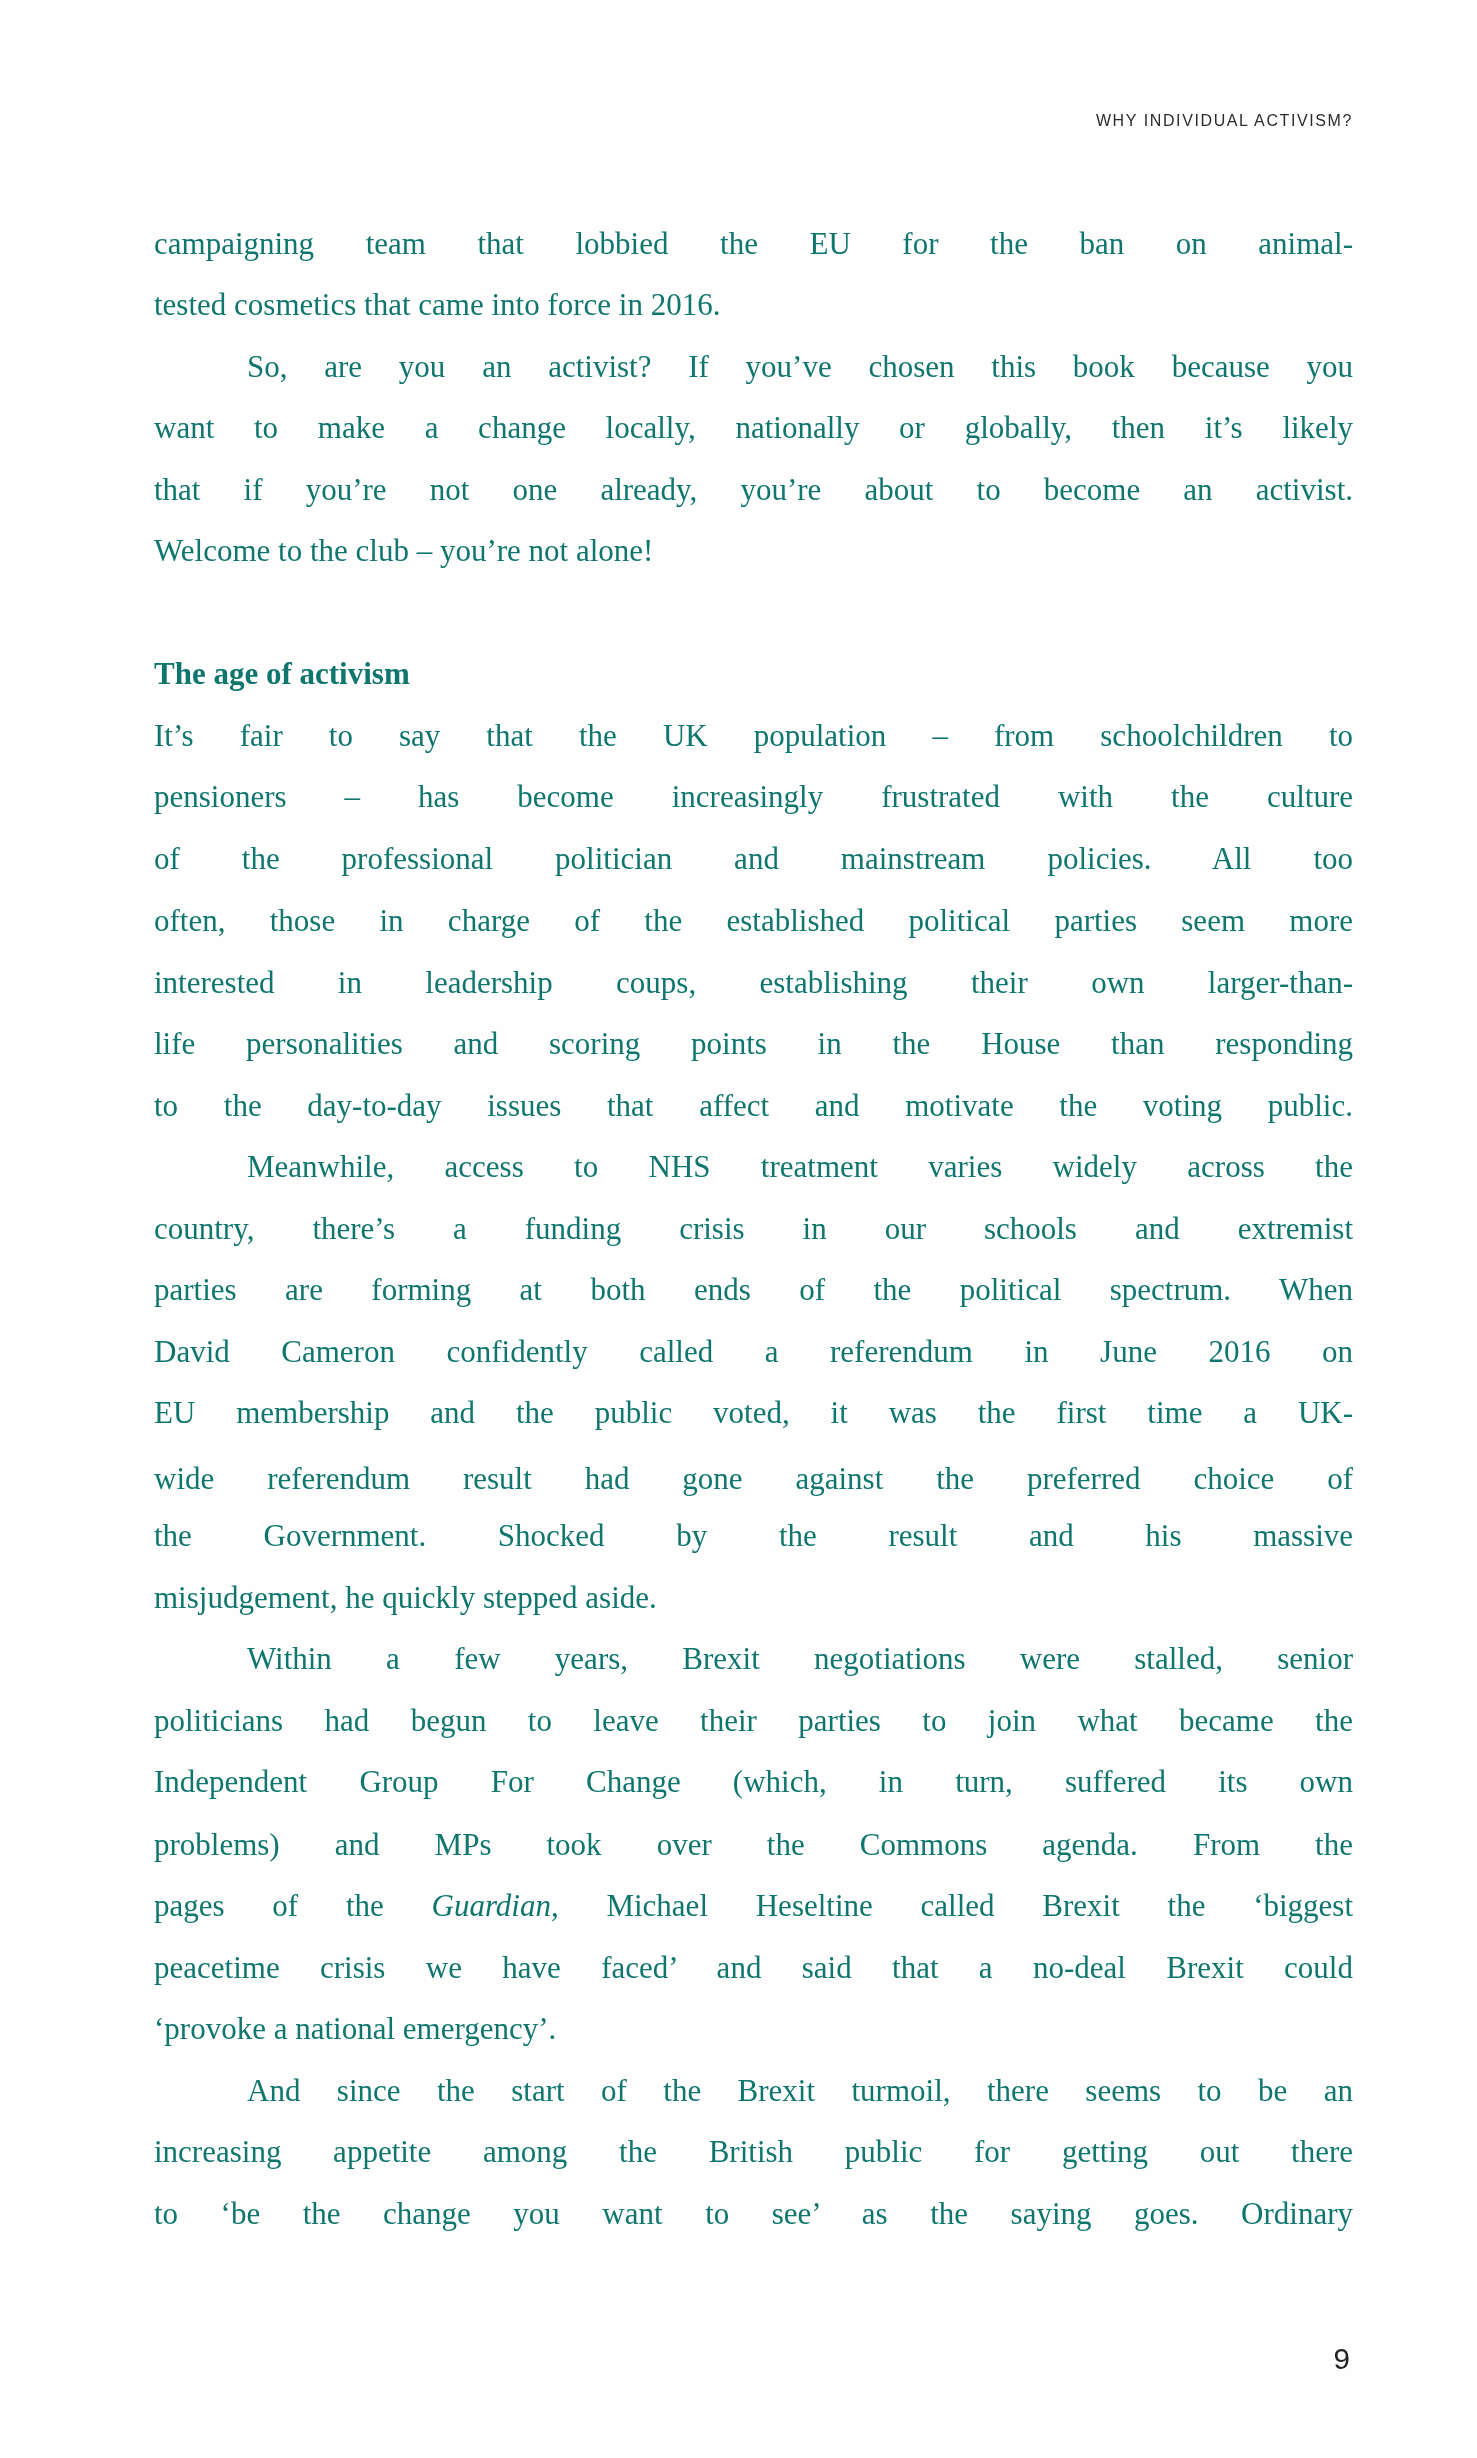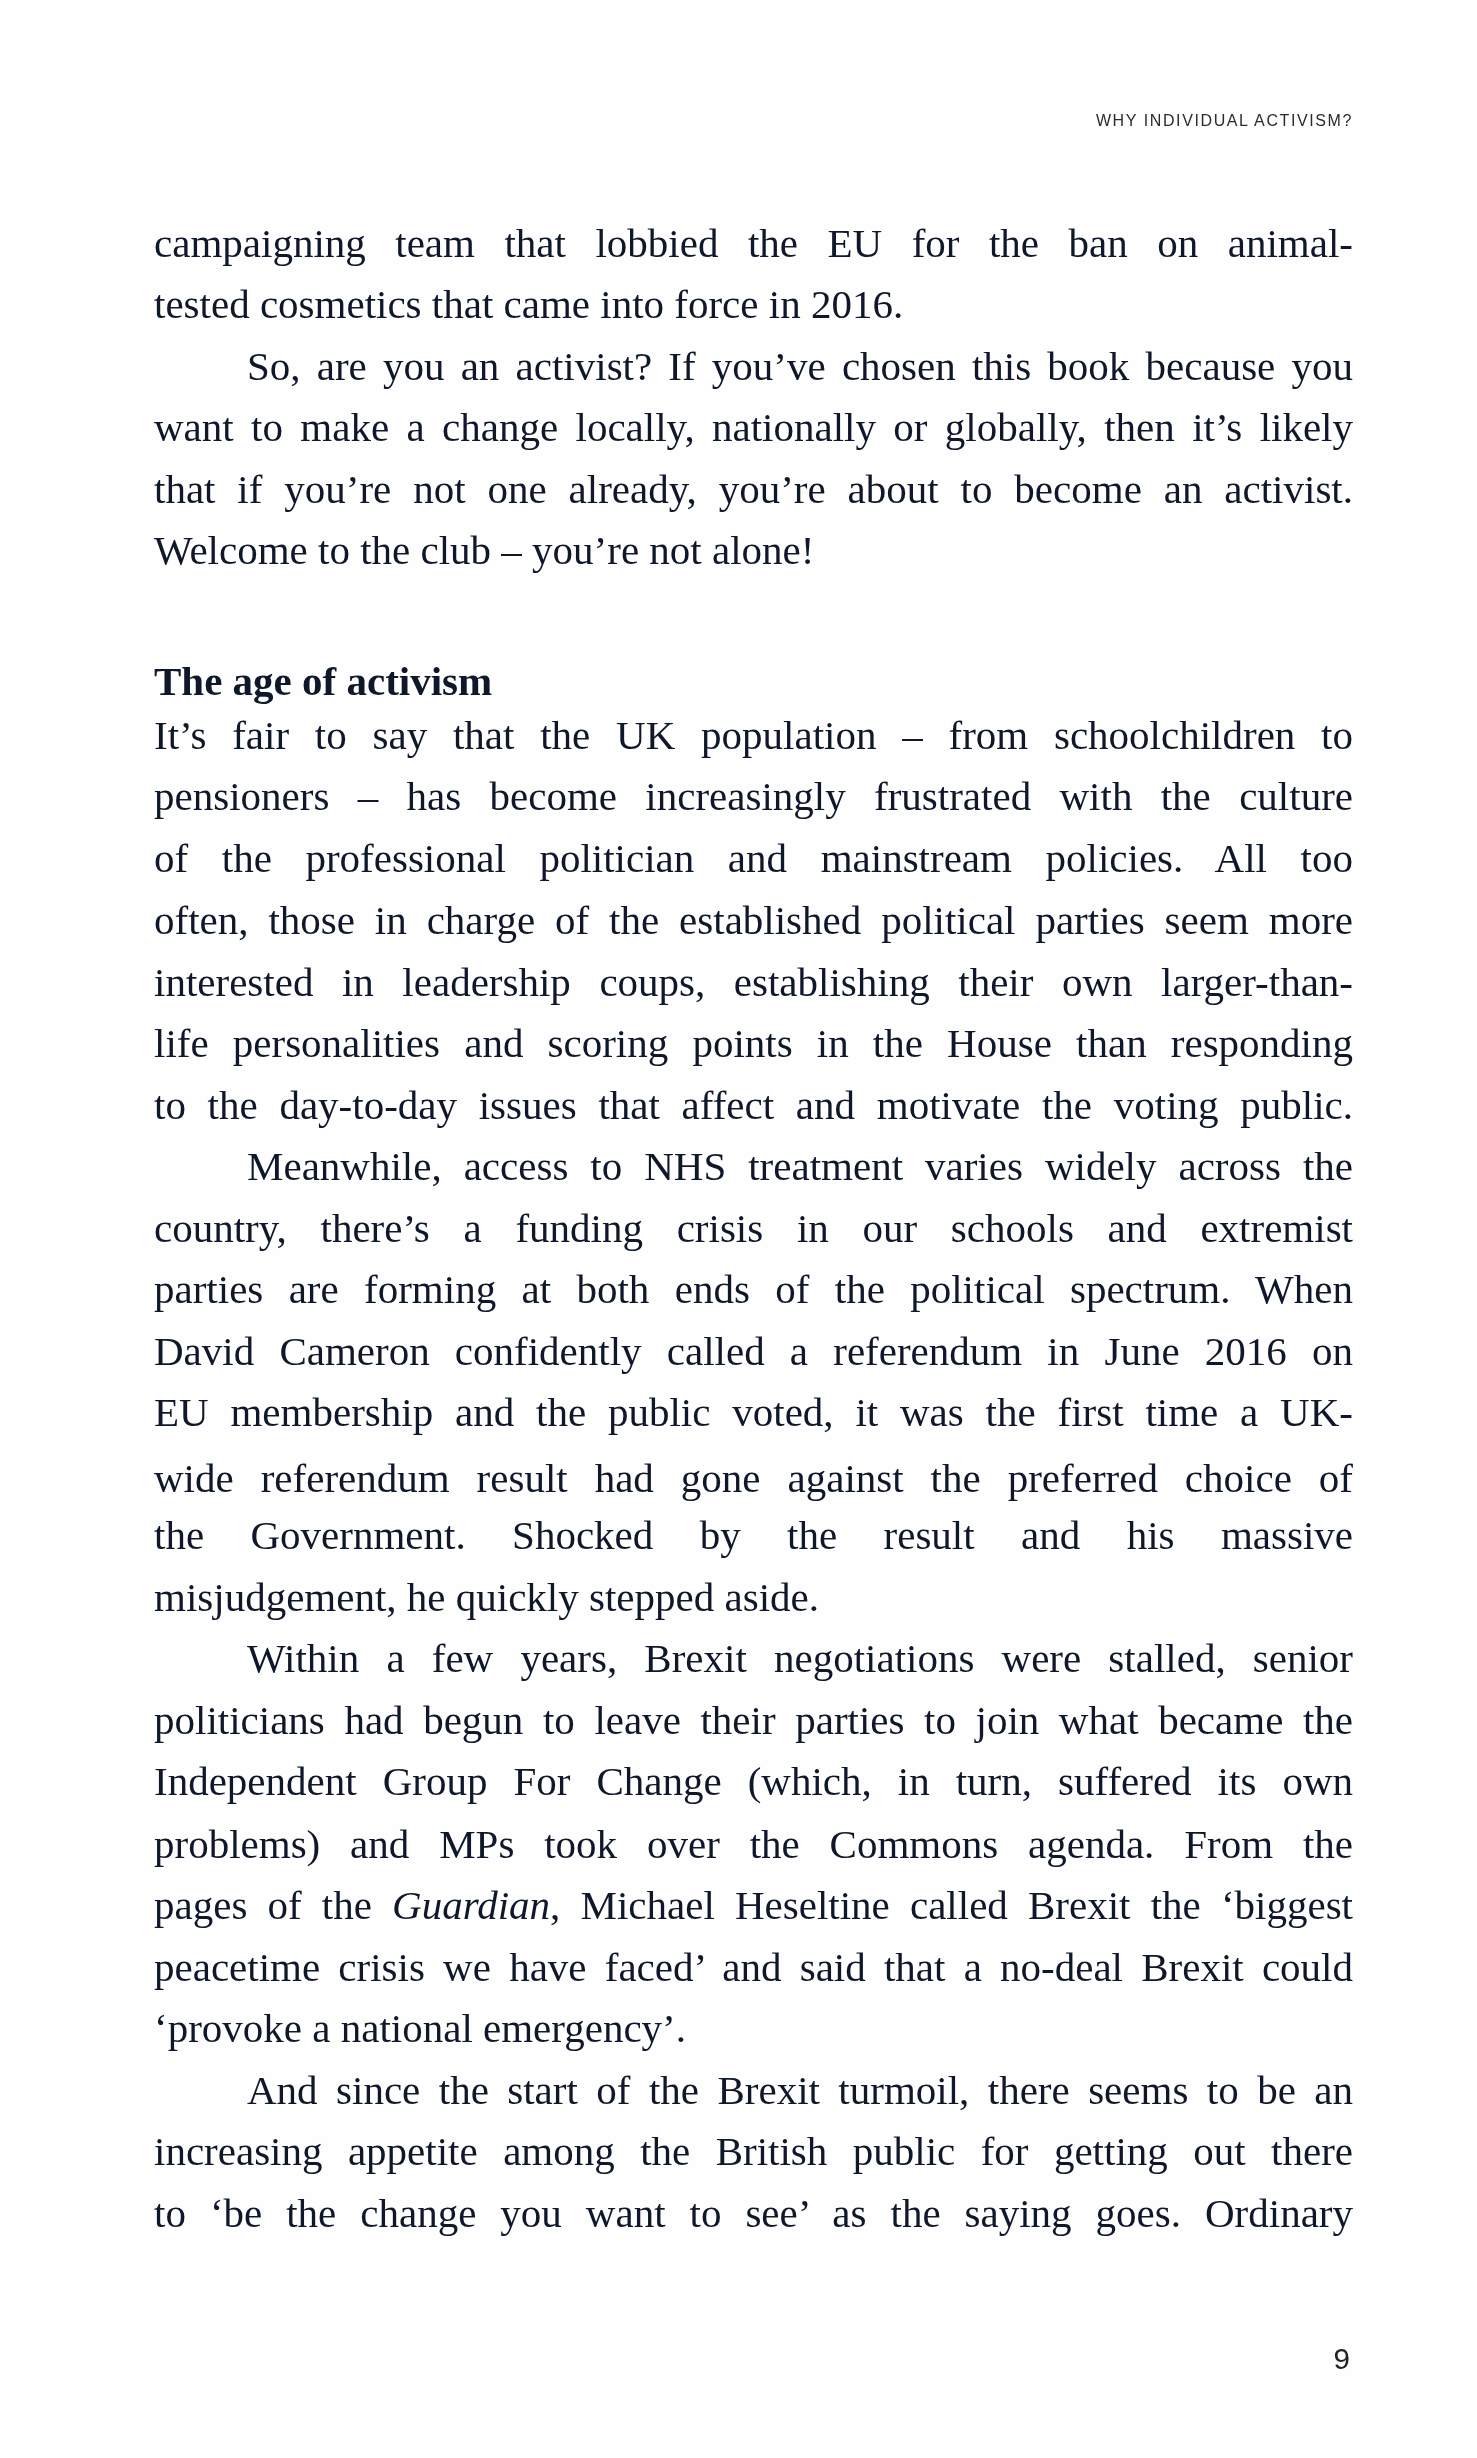--- a/index.html
+++ b/index.html
@@ -37,38 +37,37 @@
     left: 154px;
     top: 0;
     width: 1199px;
   }
   .line {
     position: absolute;
     left: 0;
     width: 1199px;
     height: 61px;
     font-family: "Liberation Serif", serif;
-    font-size: 41px;
+    font-size: 31px;
     line-height: 61px;
     white-space: nowrap;
-    color: #0f172a;
+    color: #0f766e;
   }
   .line.justify {
     text-align: justify;
     text-align-last: justify;
     white-space: normal;
     overflow: hidden;
   }
   .line.indent {
     padding-left: 93px;
     width: 1106px;
   }
   .line.heading {
     font-weight: bold;
-    margin-top: 8px;
   }
   .line em {
     font-style: italic;
   }
   .page-number {
     position: absolute;
     right: 128px;
     top: 2339px;
     font-family: "Liberation Sans", sans-serif;
     font-size: 29.6px;

